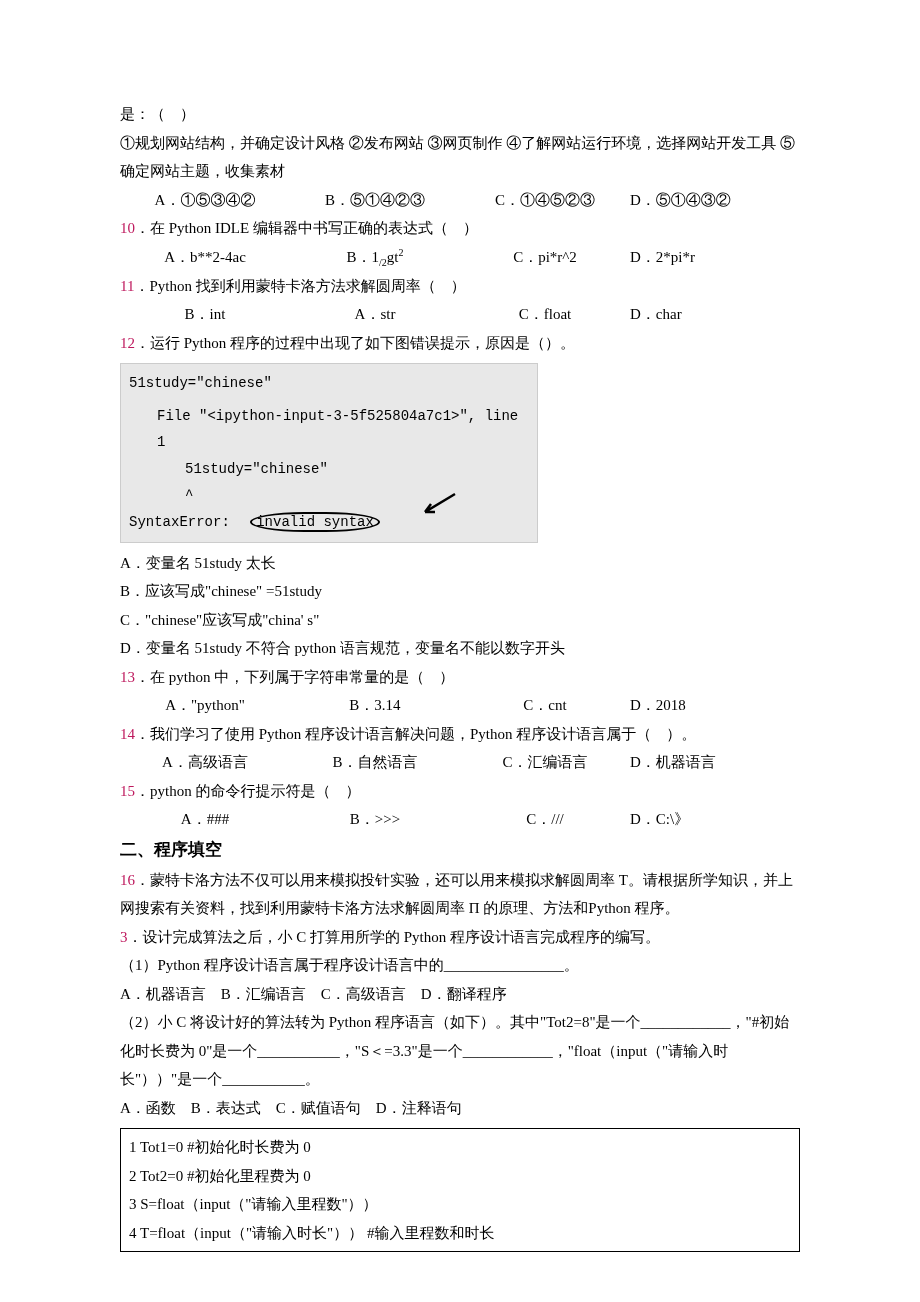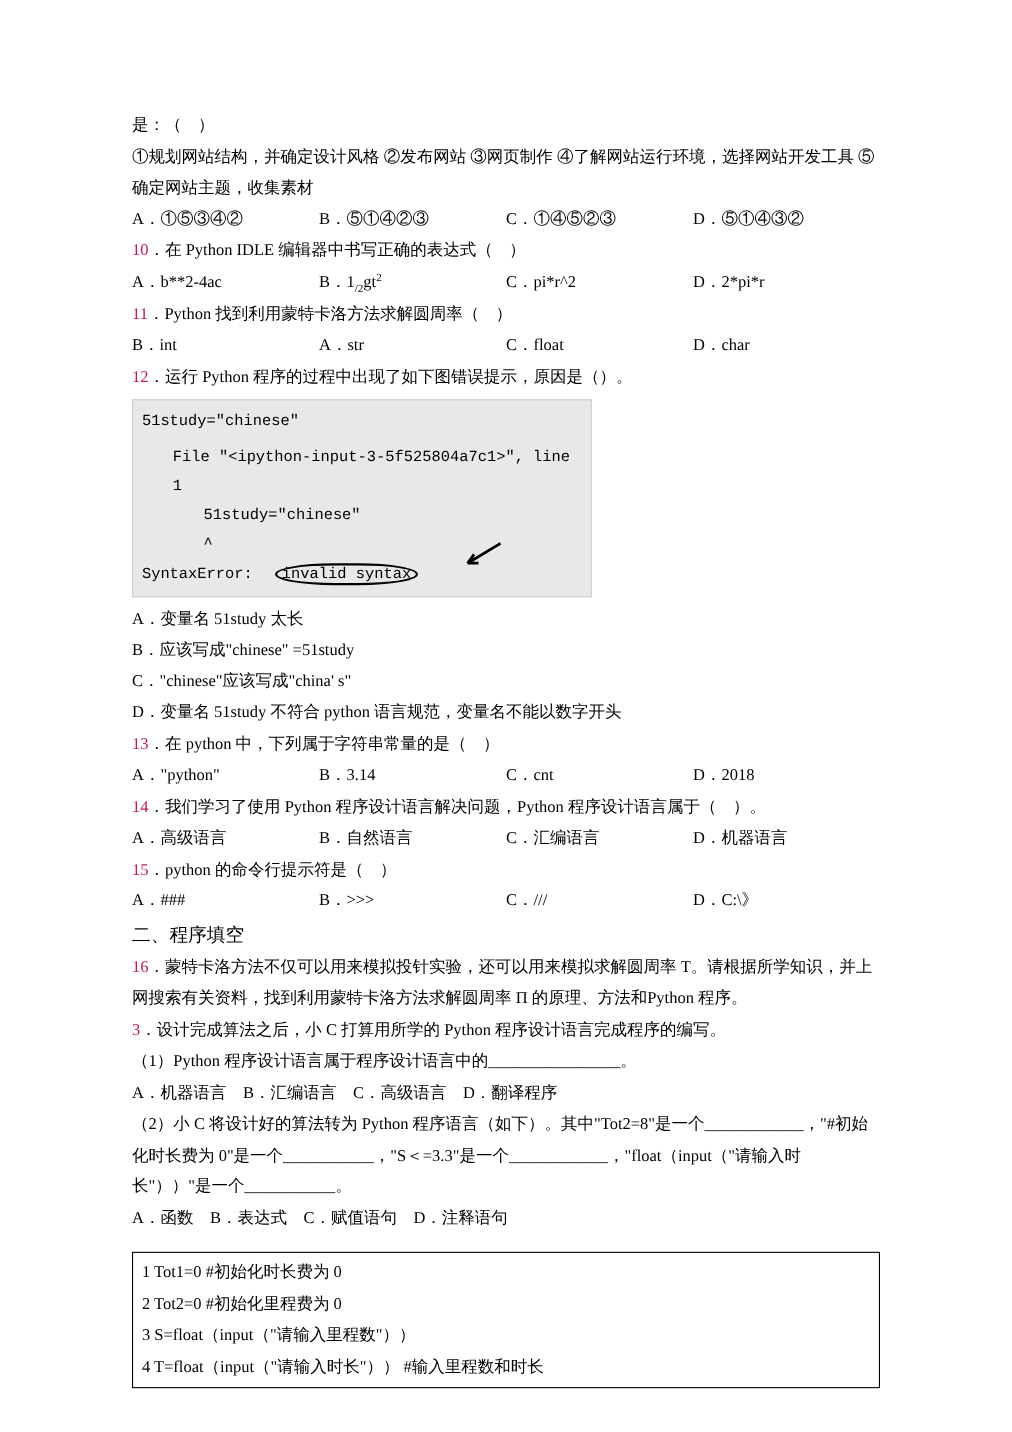--- a/index.html
+++ b/index.html
@@ -17,49 +17,50 @@
   }
   .qnum {
     color: #be185d;
   }
   .options {
     display: flex;
     flex-wrap: wrap;
   }
   .opt {
     white-space: pre;
+    text-align: center;
   }
   .code-image {
     background: #e8e8e8;
     border: 1px solid #ccc;
     font-family: "Courier New", monospace;
     font-size: 14px;
     padding: 6px 8px;
     width: 400px;
     margin: 6px 0;
     position: relative;
   }
   .code-image .indent1 { padding-left: 28px; }
   .code-image .indent2 { padding-left: 56px; }
   .circled {
     border: 2px solid #000;
     border-radius: 50% / 60%;
     padding: 0 4px;
     margin-left: 12px;
   }
   .section-title {
-    font-weight: normal;
+    font-weight: bold;
     font-size: 17px;
   }
   .sup { vertical-align: super; font-size: 10px; }
   .sub { vertical-align: sub; font-size: 10px; }
   .code-box {
     border: 1px solid #000;
     padding: 4px 8px;
-    margin-top: 16px;
+    margin-top: 6px;
     font-size: 15px;
     line-height: 1.9;
   }
 </style>
 </head>
 <body>
 
 <div class="page">
 
   <div>

